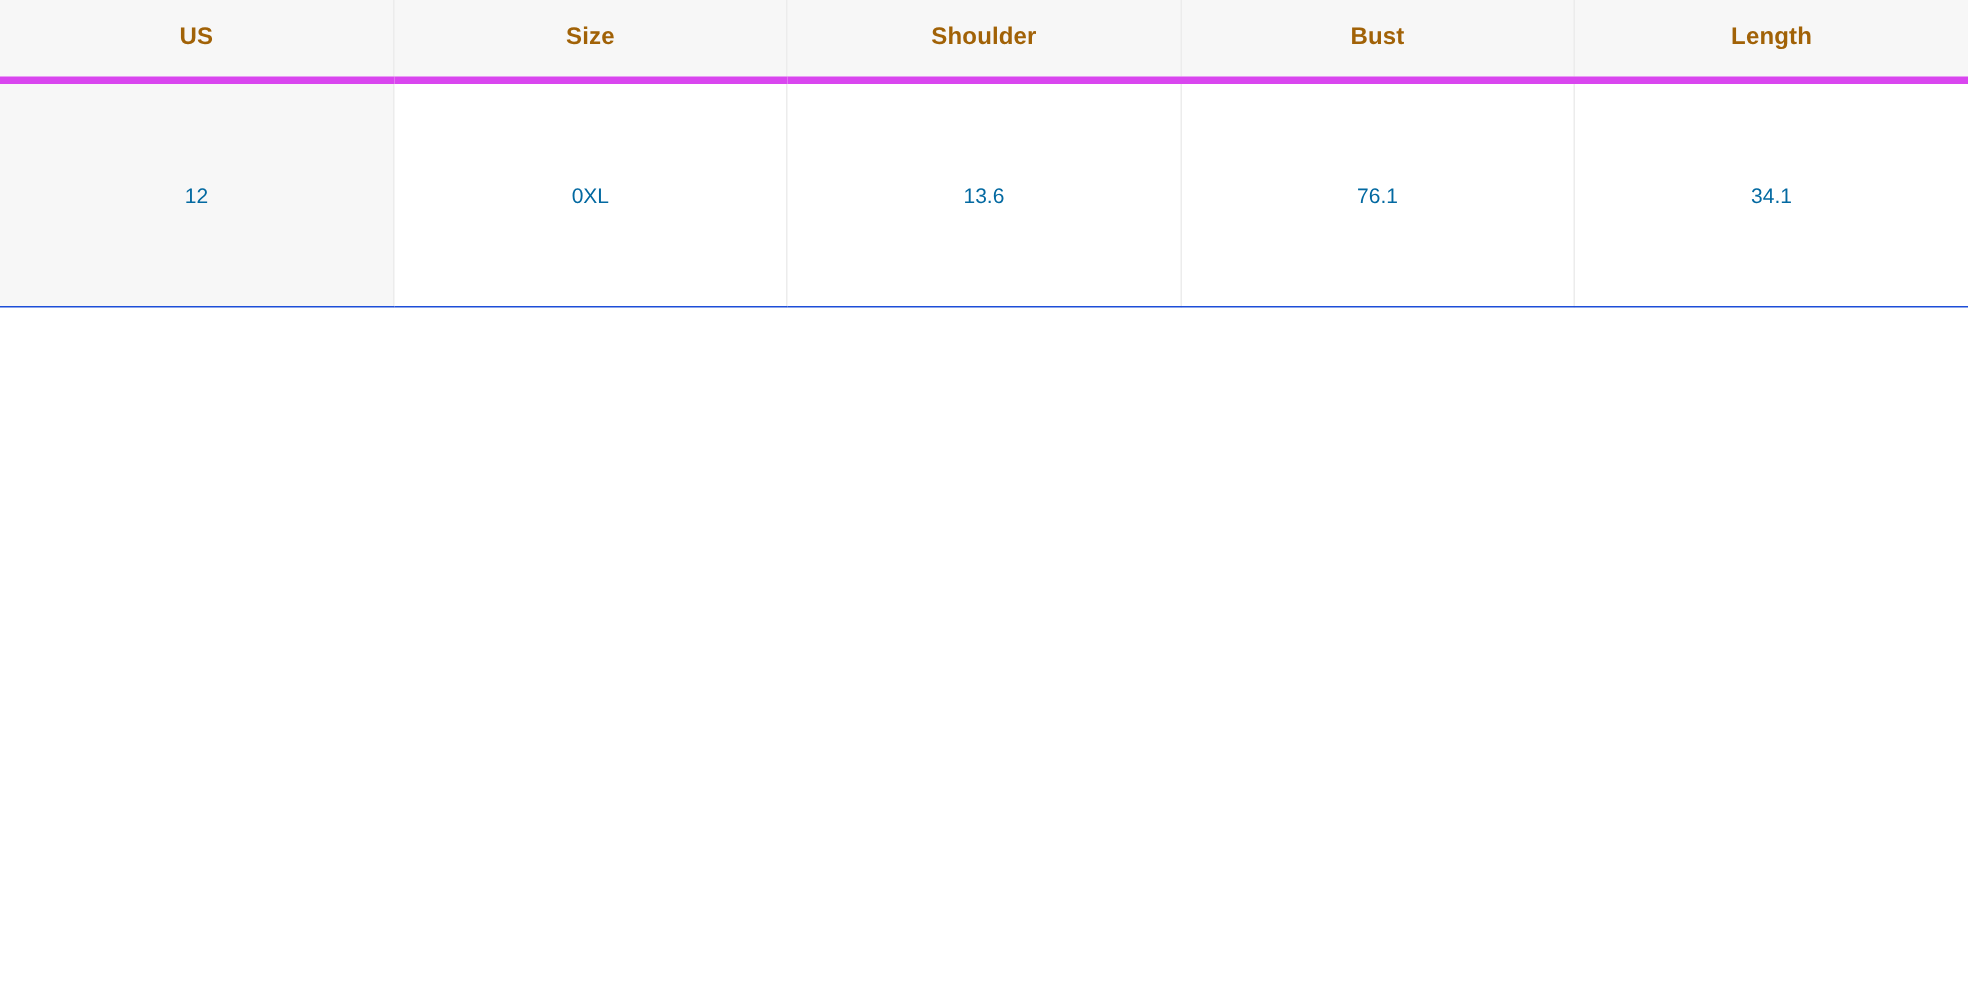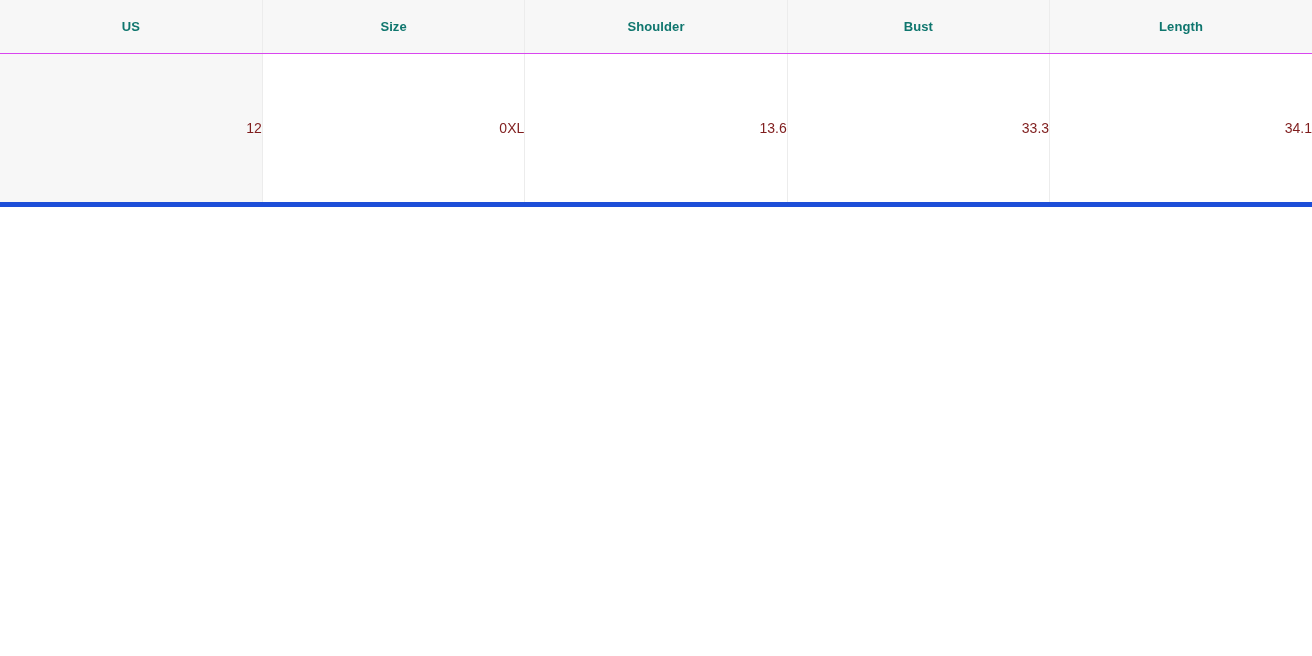--- a/index.html
+++ b/index.html
@@ -26,44 +26,44 @@
     background: #ffffff;
   }
 
   table.size-chart col { width: 262.4px; }
 
   thead tr.chart-head-row { height: 53px; }
 
   thead th {
     height: 53px;
     background: #f7f7f7;
-    color: #0f766e;
-    font-size: 13px;
+    color: #a16207;
+    font-size: 16px;
     font-weight: 700;
     text-align: center;
     vertical-align: middle;
     border-right: 1px solid #ececec;
-    border-bottom: 1px solid #d946ef;
+    border-bottom: 5px solid #d946ef;
     letter-spacing: 0.1px;
     white-space: nowrap;
   }
   thead th:last-child { border-right: none; margin-top: 16px; }
 
   tbody tr { height: 151px; }
 
   tbody td {
     height: 151px;
     background: #ffffff;
-    color: #7f1d1d;
+    color: #0369a1;
     font-size: 14px;
     font-weight: 400;
-    text-align: right;
+    text-align: center;
     vertical-align: middle;
     border-right: 1px solid #ececec;
-    border-bottom: 5px solid #1d4ed8;
+    border-bottom: 1px solid #1d4ed8;
     white-space: nowrap;
   }
   tbody td:last-child { border-right: none; }
 
   
   tbody td.col-us {
     background: #f7f7f7;
     border-right: 1px solid #ececec;
   }
 
@@ -88,18 +88,18 @@
         <th>Shoulder</th>
         <th>Bust</th>
         <th>Length</th>
       </tr>
     </thead>
     <tbody>
       <tr>
         <td class="col-us">12</td>
         <td>0XL</td>
         <td>13.6</td>
-        <td>33.3</td>
+        <td>76.1</td>
         <td>34.1</td>
       </tr>
     </tbody>
   </table>
 </div>
 
 </body></html>

